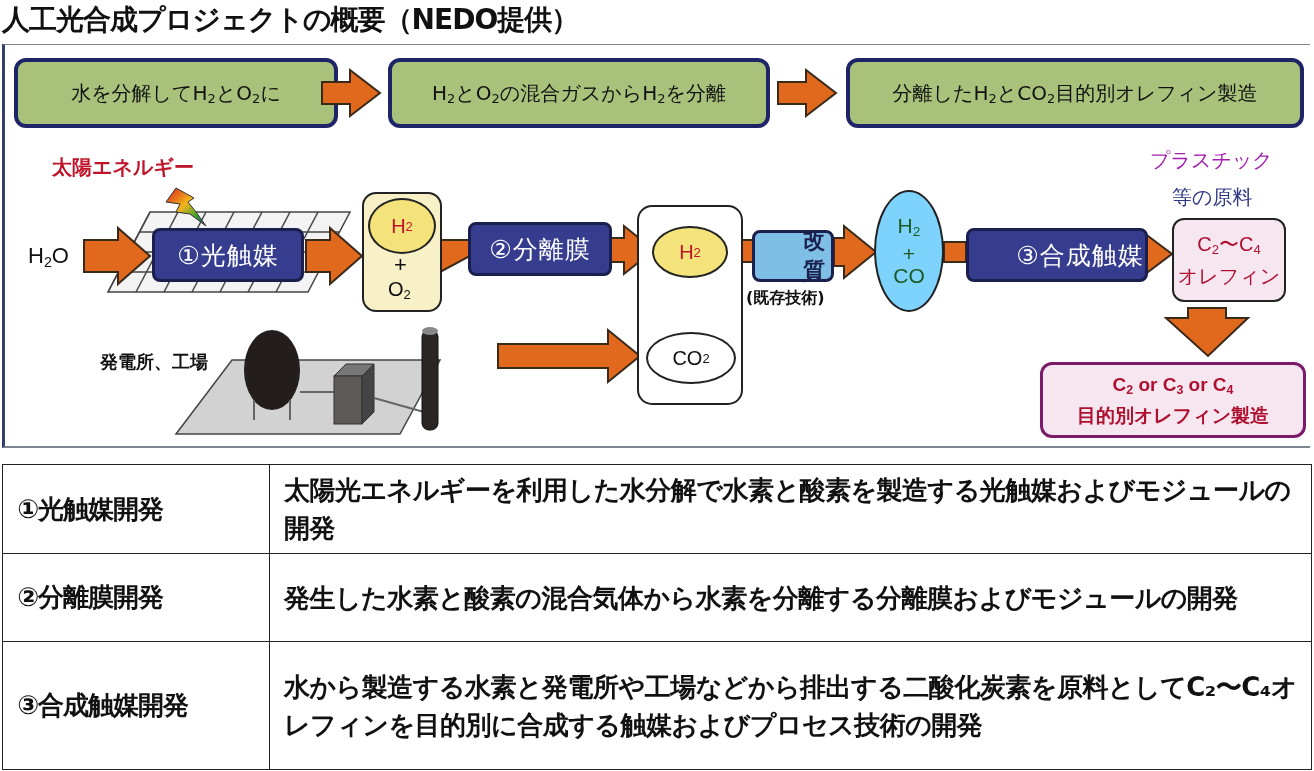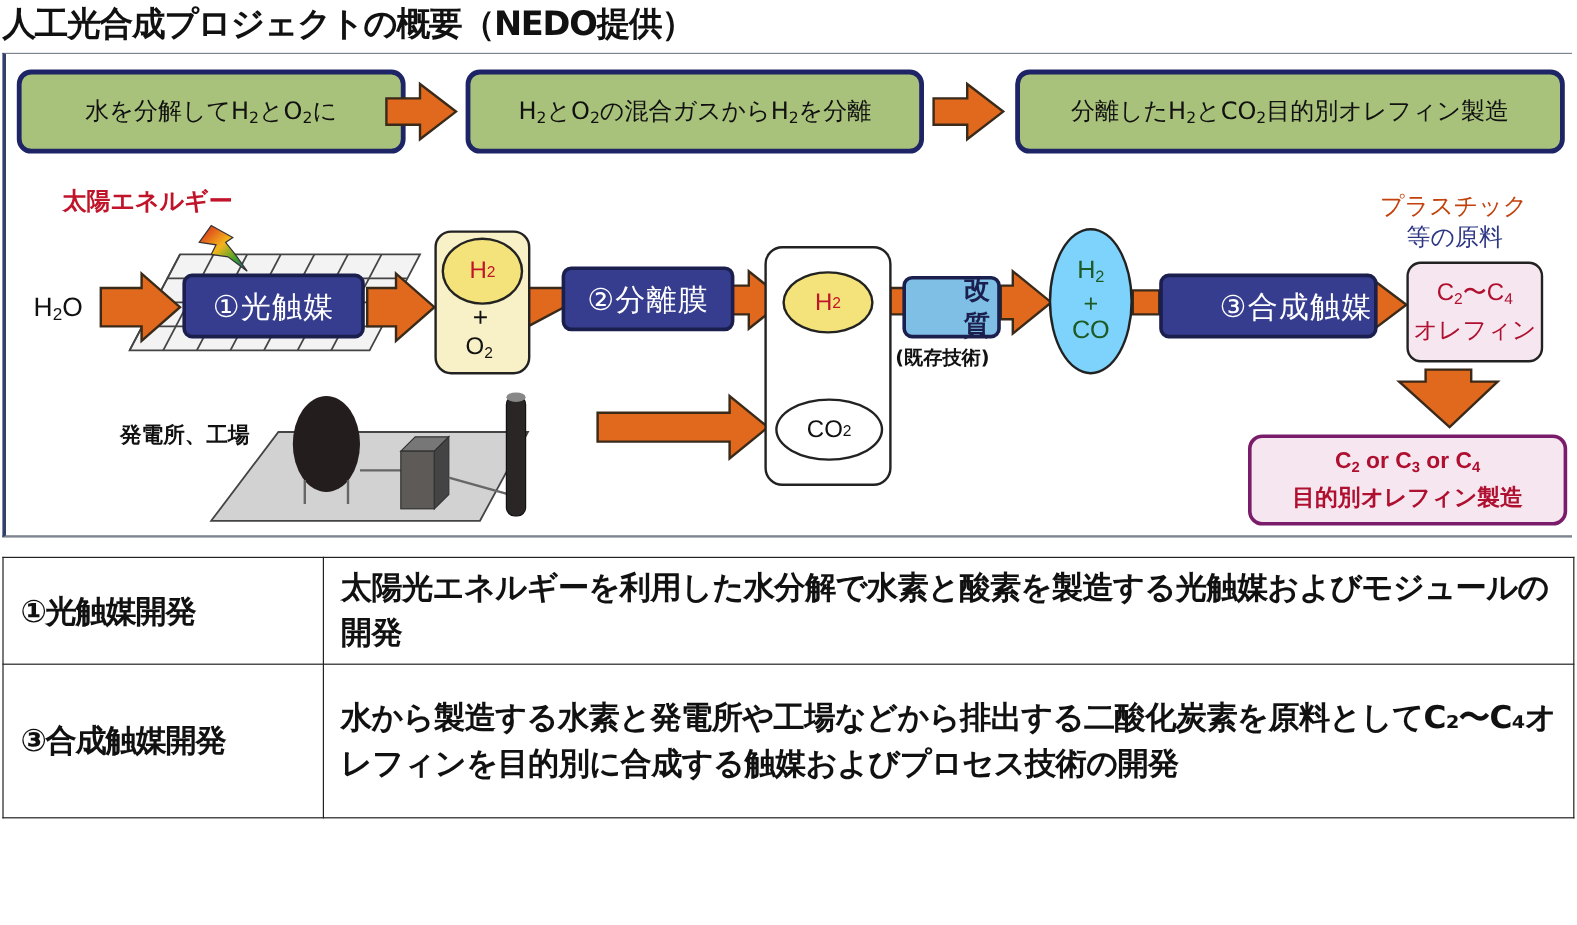--- a/index.html
+++ b/index.html
@@ -136,39 +136,43 @@
 <div class="tag" style="left:746px; top:288px; font-size:16px;">(既存技術)</div>
 
 <div class="ellipse chem" style="left:874px; top:190px; width:70px; height:122px; background:#7dd3fc; color:#1d5a24; flex-direction:column; font-size:21px; line-height:22px;">
   <span><span>H</span><sub>2</sub></span>
   <span>+</span>
   <span>CO</span>
 </div>
 
 <div class="catalyst" style="left:966px; top:228px; width:182px;padding-left:46px;">③合成触媒</div>
 
-<div class="tag" style="left:1150px; top:158px; color:#c2410c; font-size:20px; font-weight:normal;">プラスチック</div>
+<div class="tag" style="left:1150px; top:147px; color:#a21caf; font-size:20px; font-weight:normal;">プラスチック</div>
 <div class="tag" style="left:1172px; top:184px; color:#2c3683; font-size:20px; font-weight:normal;">等の原料</div>
 
 <div class="box chem" style="left:1172px; top:218px; width:114px; height:84px; background:#f6e6f0; border-radius:12px; display:flex; flex-direction:column; align-items:center; justify-content:center; color:#b01030; font-weight:normal; font-size:20px; line-height:26px;">
   <span><span>C</span><sub>2</sub><span>〜</span><span>C</span><sub>4</sub></span>
   <span>オレフィン</span>
 </div>
 
 <div class="box chem" style="left:1040px; top:362px; width:266px; height:76px; background:#f6e6f0; border:3px solid #7a1c6a; border-radius:12px; display:flex; flex-direction:column; align-items:center; justify-content:center; color:#b01030; font-weight:bold; font-size:19px; line-height:25px;">
   <span><span>C</span><sub>2</sub><span> or </span><span>C</span><sub>3</sub><span> or </span><span>C</span><sub>4</sub></span>
   <span>目的別オレフィン製造</span>
 </div>
 
 <div class="tag" style="left:100px; top:350px; font-size:18px;">発電所、工場</div>
 
 <table class="desc">
   <tbody>
       <tr style="height:86px;margin-top:22px;">
     <td class="k">①光触媒開発</td>
     <td class="v">太陽光エネルギーを利用した水分解で水素と酸素を製造する光触媒およびモジュールの開発</td>
   </tr>
+  <tr style="height:88px;">
+    <td class="k">②分離膜開発</td>
+    <td class="v">発生した水素と酸素の混合気体から水素を分離する分離膜およびモジュールの開発</td>
+  </tr>
   <tr style="height:128px;padding-left:24px;">
     <td class="k">③合成触媒開発</td>
     <td class="v">水から製造する水素と発電所や工場などから排出する二酸化炭素を原料としてC₂〜C₄オレフィンを目的別に合成する触媒およびプロセス技術の開発</td>
   </tr>
 </tbody>
   </table>
 
 </body></html>

